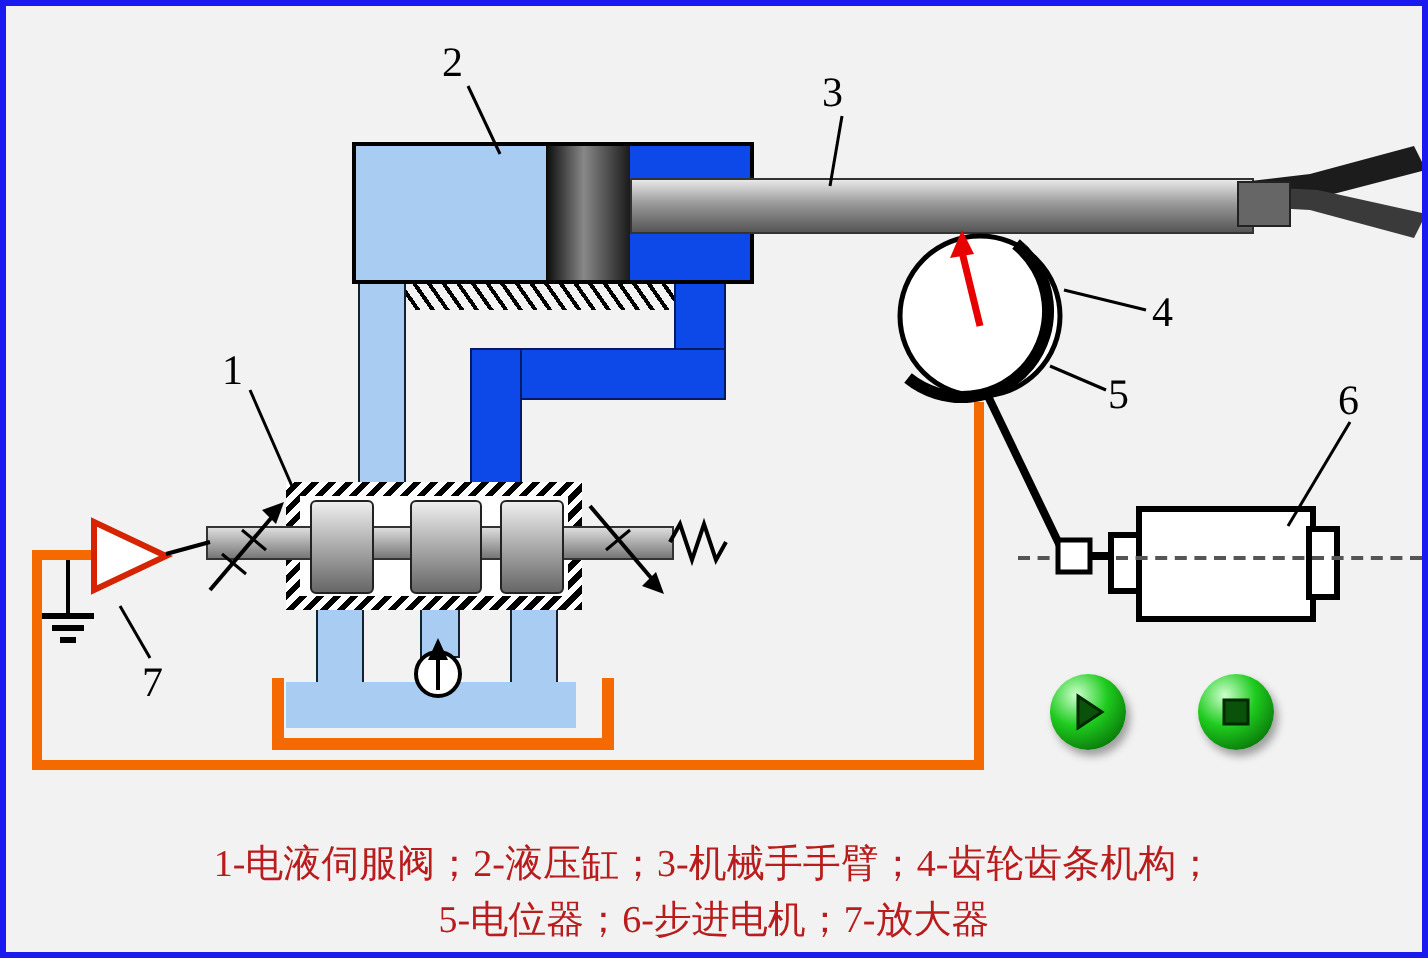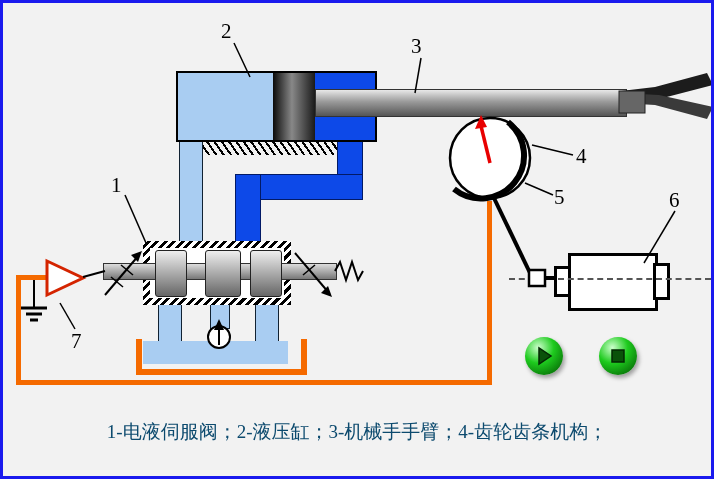--- a/index.html
+++ b/index.html
@@ -38,21 +38,21 @@
   .wire{background:#f56a00;z-index:2;}
   
   .motor-box{border:3px solid #000;background:#fff;z-index:2;}
   .dashline{left:506px;top:275px;width:202px;height:0;border-top:2px dashed #555;z-index:4;}
   
   .btn{width:38px;height:38px;border-radius:50%;z-index:6;cursor:pointer;
     background:radial-gradient(circle at 35% 28%,#ccffcc,#1ecb1e 42%,#025a02 95%);
     box-shadow:2px 3px 4px rgba(0,0,0,.35);display:flex;align-items:center;justify-content:center;}
   
   .num{z-index:8;font-size:21px;color:#000;line-height:1;}
-  .cap{width:100%;text-align:center;z-index:8;font-size:19px;color:#0c4a6e;}
+  .cap{width:100%;text-align:center;z-index:8;font-size:19px;color:#b91c1c;}
   #overlay{position:absolute;left:0;top:0;z-index:5;pointer-events:none;}
 </style>
 </head>
 <body>
 
 <div id="stage">
 
   <div class="abs hatch"></div>
 
   <div class="abs cyl">
@@ -166,14 +166,15 @@
 
   <div class="abs num" style="left:108px;top:172px;">1</div>
   <div class="abs num" style="left:218px;top:18px;">2</div>
   <div class="abs num" style="left:408px;top:33px;">3</div>
   <div class="abs num" style="left:573px;top:143px;">4</div>
   <div class="abs num" style="left:551px;top:184px;">5</div>
   <div class="abs num" style="left:666px;top:187px;">6</div>
   <div class="abs num" style="left:68px;top:328px;">7</div>
 
   <div class="abs cap" style="top:416px;">1-电液伺服阀；2-液压缸；3-机械手手臂；4-齿轮齿条机构；</div>
+  <div class="abs cap" style="top:444px;">5-电位器；6-步进电机；7-放大器</div>
 
 </div>
 
 </body></html>

